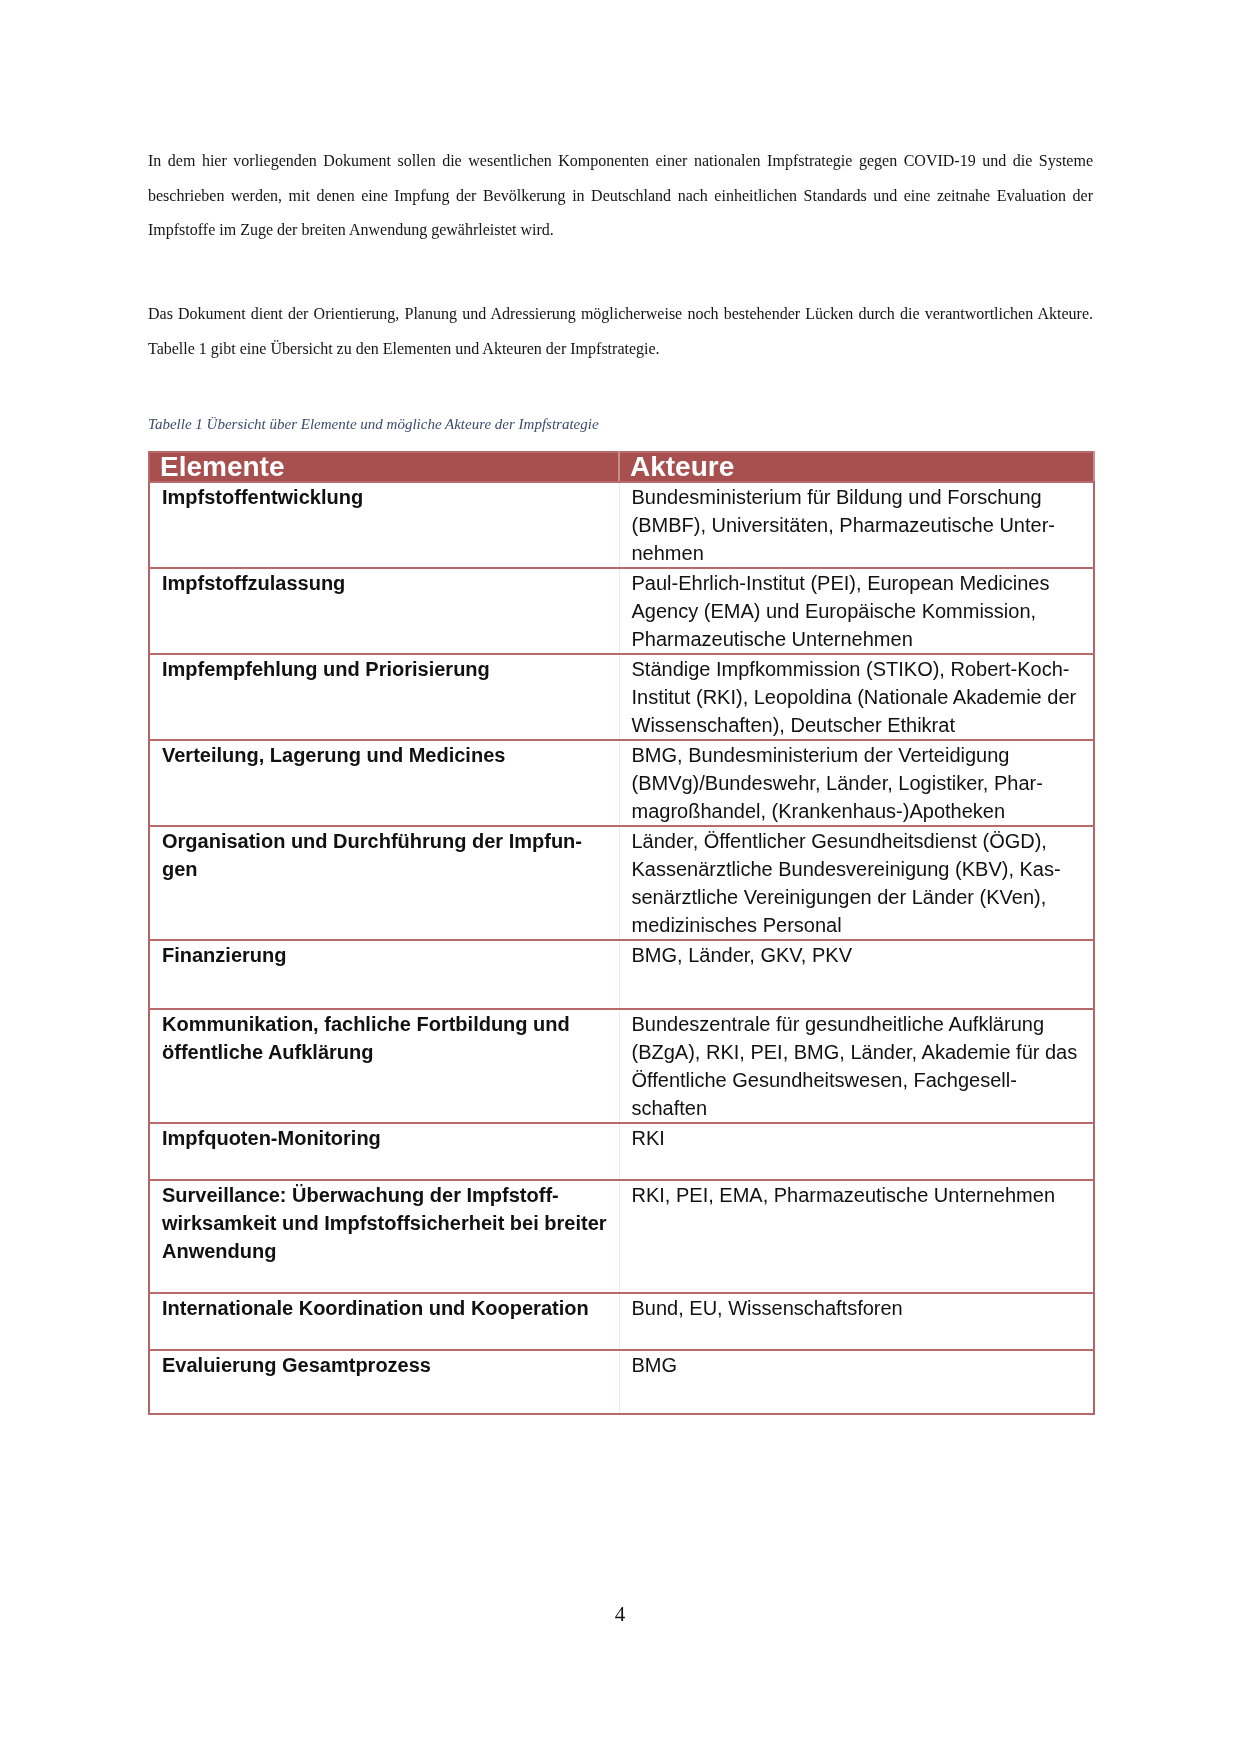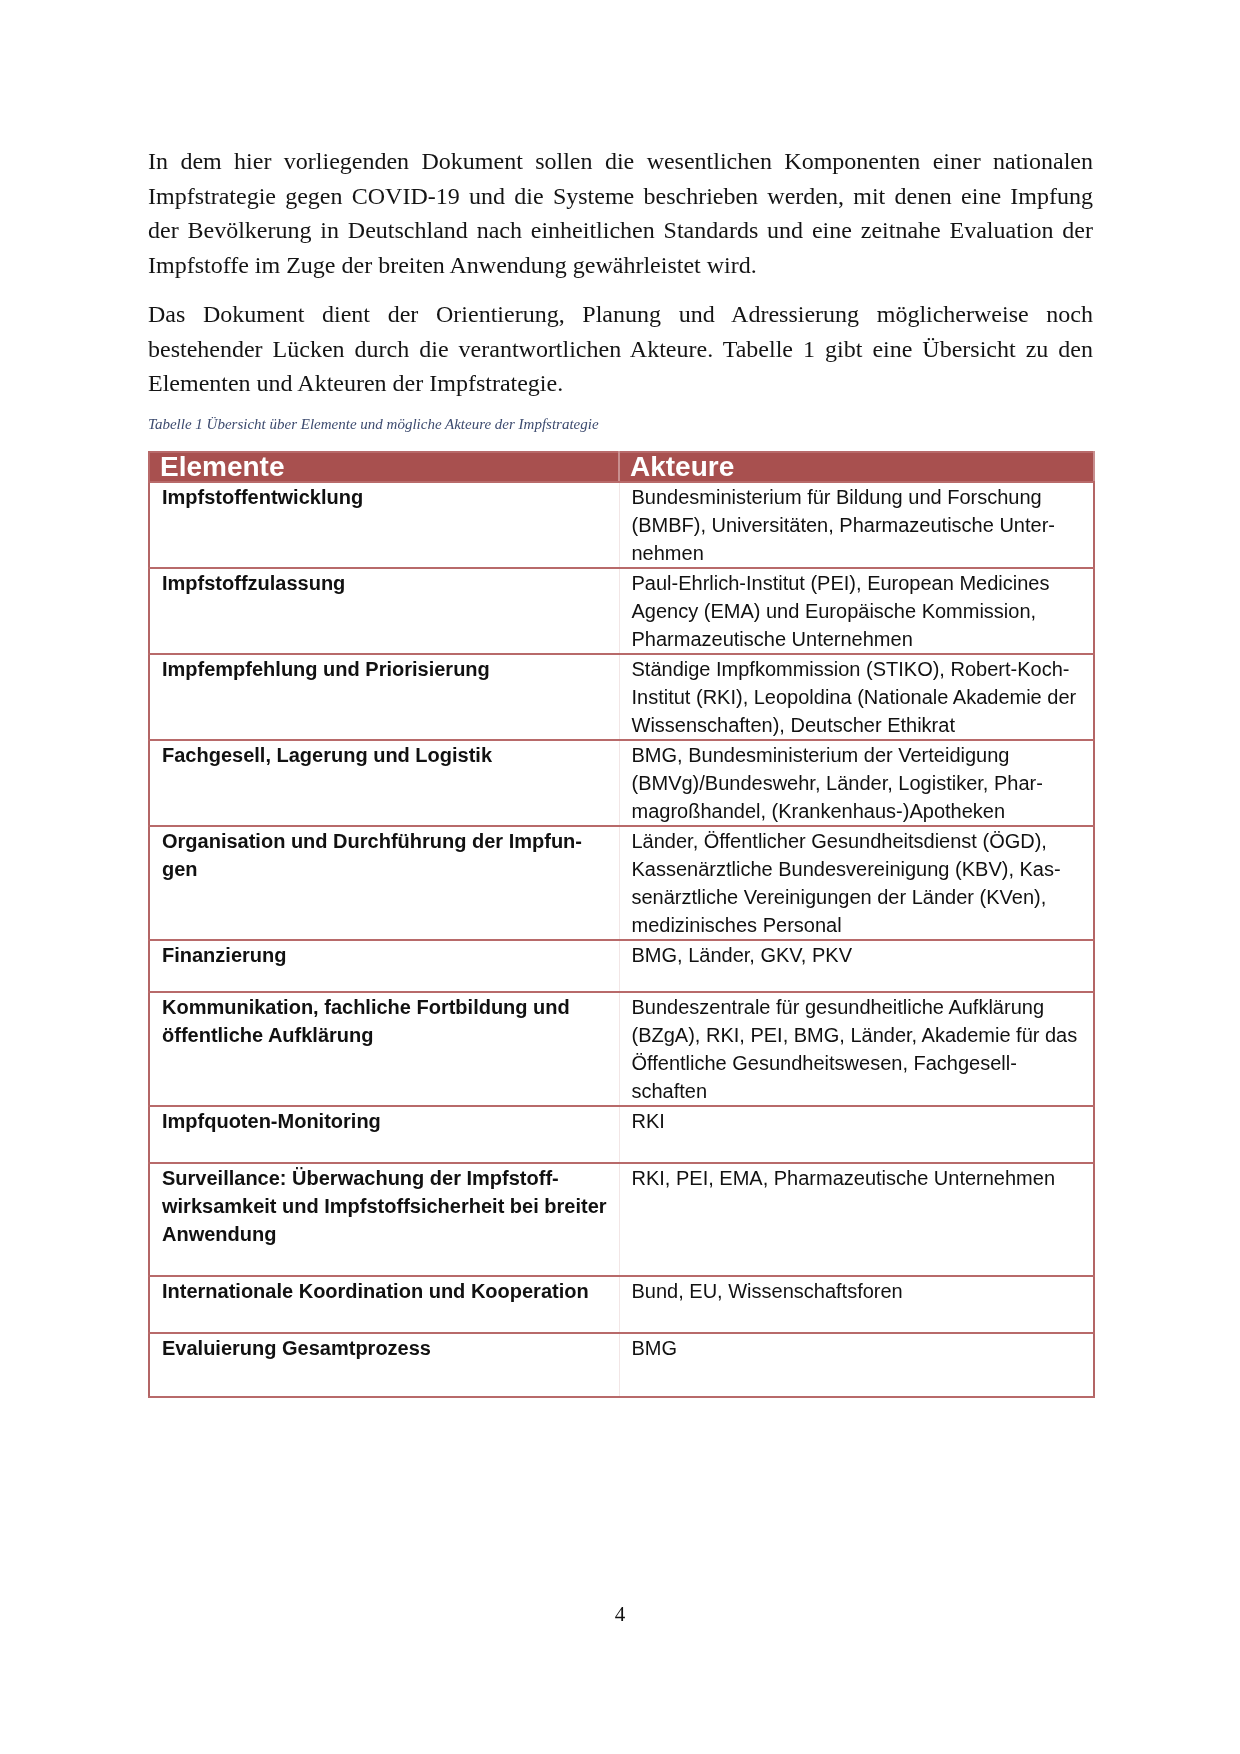--- a/index.html
+++ b/index.html
@@ -17,21 +17,21 @@
     .page {
       position: absolute;
       left: 0; top: 0;
       width: 1240px; height: 1754px;
     }
     .body-text {
       position: absolute;
       left: 148px;
       width: 945px;
       font-family: "Liberation Serif", "DejaVu Serif", serif;
-      font-size: 24px;
+      font-size: 16px;
       line-height: 34.5px;
       text-align: justify;
       color: #141414;
       margin: 0;
       hyphens: manual;
     }
     #para1 { top: 144px; }
     #para2 { top: 297px; text-align-last: left; }
     #para1 { text-align-last: left; }
 
@@ -131,28 +131,28 @@
           </tr>
         <tr style="height: 84px;">
             <td class="elem">Impfstoffzulassung</td>
             <td class="act">Paul-Ehrlich-Institut (PEI), European Medicines Agency (EMA) und Europäische Kommission, Pharmazeutische Unternehmen</td>
           </tr>
         <tr style="height: 85px;">
             <td class="elem">Impfempfehlung und Priorisierung</td>
             <td class="act">Ständige Impfkommission (STIKO), Robert-Koch-Institut (RKI), Leopoldina (Nationale Aka­demie der Wissenschaften), Deutscher Ethikrat</td>
           </tr>
         <tr style="height: 84px;">
-            <td class="elem">Fachgesell, Lagerung und Logistik</td>
+            <td class="elem">Verteilung, Lagerung und Medicines</td>
             <td class="act">BMG, Bundesministerium der Verteidigung (BMVg)/Bundeswehr, Länder, Logistiker, Phar­magroßhandel, (Krankenhaus-)Apotheken</td>
           </tr>
         <tr style="height: 112px;">
             <td class="elem">Organisation und Durchführung der Impfun­gen</td>
             <td class="act">Länder, Öffentlicher Gesundheitsdienst (ÖGD), Kassenärztliche Bundesvereinigung (KBV), Kas­senärztliche Vereinigungen der Länder (KVen), medizinisches Personal</td>
           </tr>
-        <tr style="height: 52px;">
+        <tr style="height: 69px;">
             <td class="elem">Finanzierung</td>
             <td class="act">BMG, Länder, GKV, PKV</td>
           </tr>
         <tr style="height: 112px;">
             <td class="elem">Kommunikation, fachliche Fortbildung und öffentliche Aufklärung</td>
             <td class="act">Bundeszentrale für gesundheitliche Aufklärung (BZgA), RKI, PEI, BMG, Länder, Akademie für das Öffentliche Gesundheitswesen, Fachgesell­schaften</td>
           </tr>
         <tr style="height: 57px;">
             <td class="elem">Impfquoten-Monitoring</td>
             <td class="act">RKI</td>

